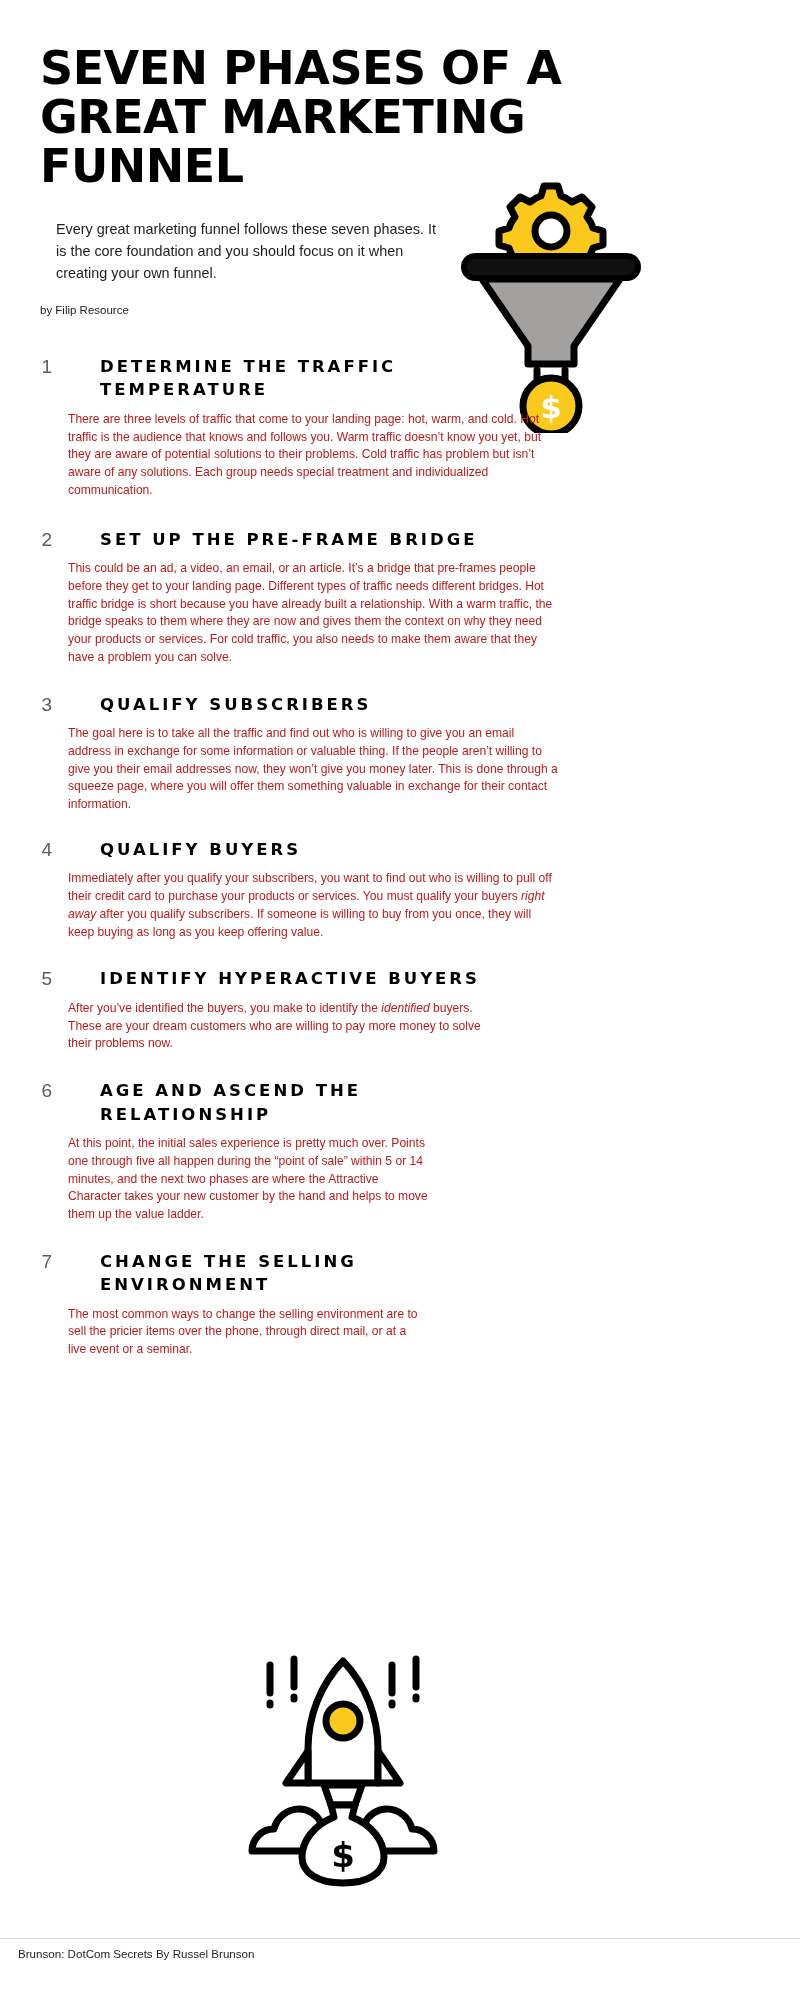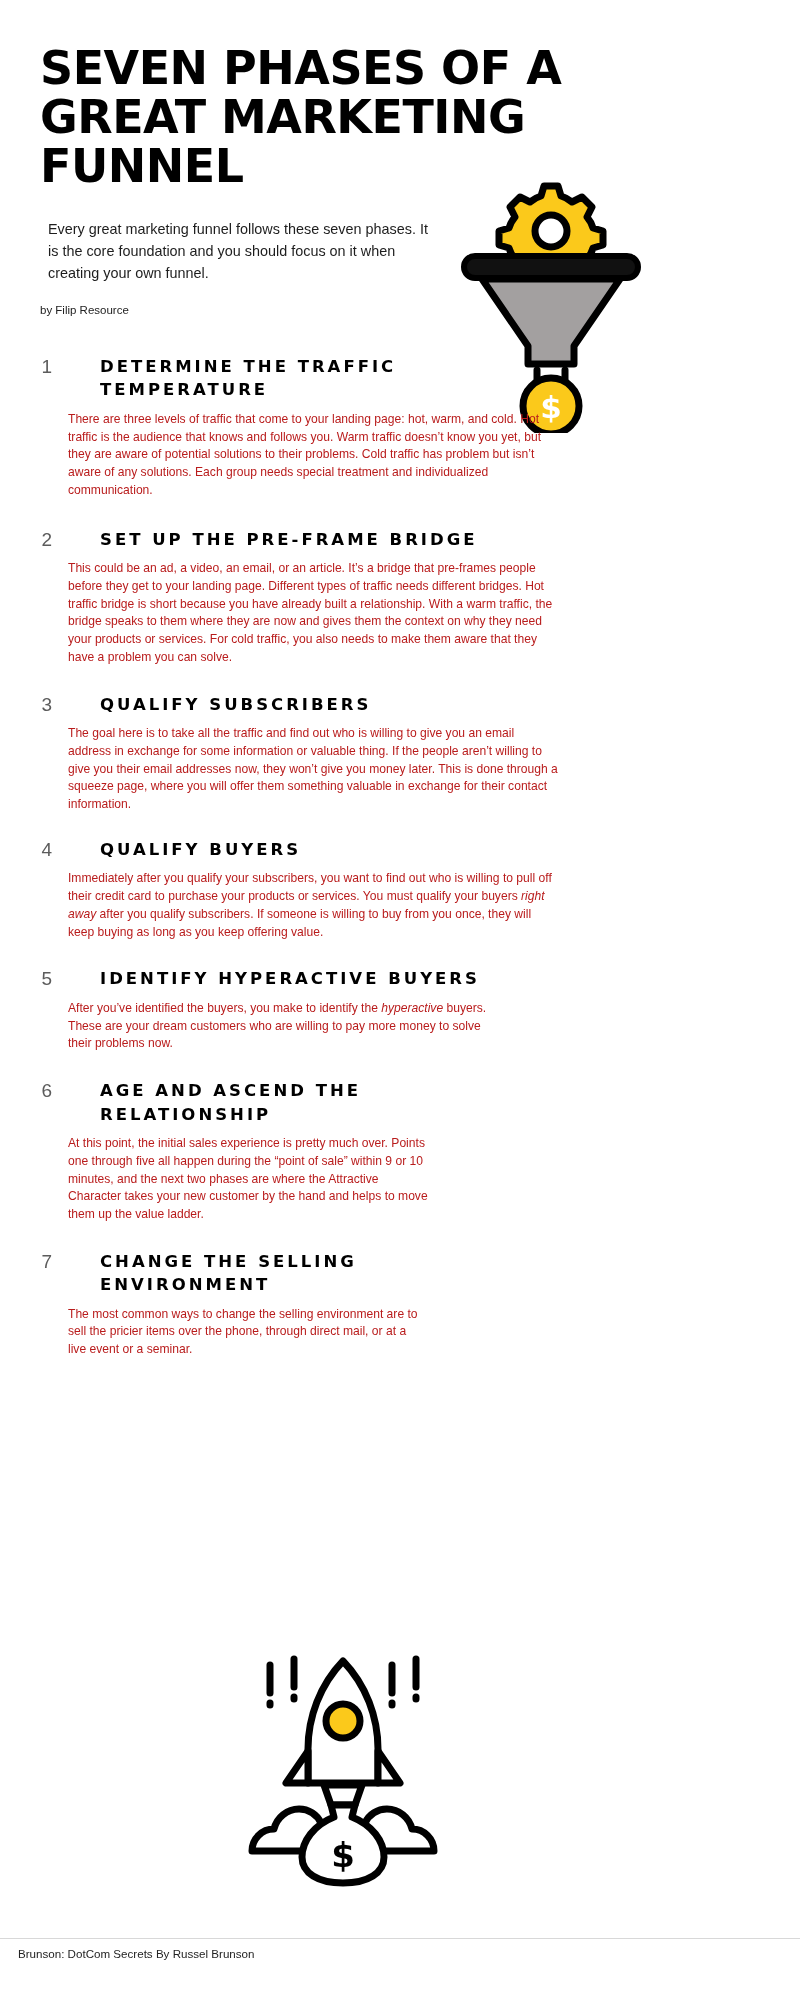--- a/index.html
+++ b/index.html
@@ -26,21 +26,21 @@
     font-family: "DejaVu Sans", sans-serif;
     font-weight: 700;
     font-size: 46px;
     line-height: 1.07;
     letter-spacing: -0.5px;
     color: #000;
     margin: 0;
     text-transform: uppercase;
   }
   .subtitle {
-    margin: 26px 0 0 8px;
+    margin: 26px 0 0 16px;
     width: 390px;
     font-size: 14.4px;
     line-height: 1.55;
     color: #1d1d1d;
     font-family: "Liberation Sans", sans-serif;
   }
   .byline {
     margin: 19px 0 0 0;
     font-size: 11.5px;
     color: #222;
@@ -206,31 +206,31 @@
       <div class="sec-body"><span>Immediately after you qualify your subscribers, you want to find out who is willing to pull off their credit card to purchase your products or services. You must qualify your buyers </span><em>right away</em><span> after you qualify subscribers. If someone is willing to buy from you once, they will keep buying as long as you keep offering value.</span></div>
     </div>
 
     <div class="section s5">
       <div class="sec-row">
         <div class="sec-num">5</div>
         <div style="flex:1">
           <div class="sec-heading">IDENTIFY HYPERACTIVE BUYERS</div>
         </div>
       </div>
-      <div class="sec-body narrow2" style="max-width:420px"><span>After you’ve identified the buyers, you make to identify the </span><em>hyperactive</em><span> buyers. These are your dream customers who are willing to pay more money to solve their problems now.</span></div>
+      <div class="sec-body narrow2" style="max-width:420px"><span>After you’ve identified the buyers, you make to identify the </span><em>identified</em><span> buyers. These are your dream customers who are willing to pay more money to solve their problems now.</span></div>
     </div>
 
     <div class="section s6">
       <div class="sec-row">
         <div class="sec-num">6</div>
         <div style="flex:1">
           <div class="sec-heading">AGE AND ASCEND THE RELATIONSHIP</div>
         </div>
       </div>
-      <div class="sec-body narrow">At this point, the initial sales experience is pretty much over. Points one through five all happen during the “point of sale” within 9 or 10 minutes, and the next two phases are where the Attractive Character takes your new customer by the hand and helps to move them up the value ladder.</div>
+      <div class="sec-body narrow">At this point, the initial sales experience is pretty much over. Points one through five all happen during the “point of sale” within 5 or 14 minutes, and the next two phases are where the Attractive Character takes your new customer by the hand and helps to move them up the value ladder.</div>
     </div>
 
     <div class="section s7">
       <div class="sec-row">
         <div class="sec-num">7</div>
         <div style="flex:1">
           <div class="sec-heading">CHANGE THE SELLING ENVIRONMENT</div>
         </div>
       </div>
       <div class="sec-body narrow2">The most common ways to change the selling environment are to sell the pricier items over the phone, through direct mail, or at a live event or a seminar.</div>

